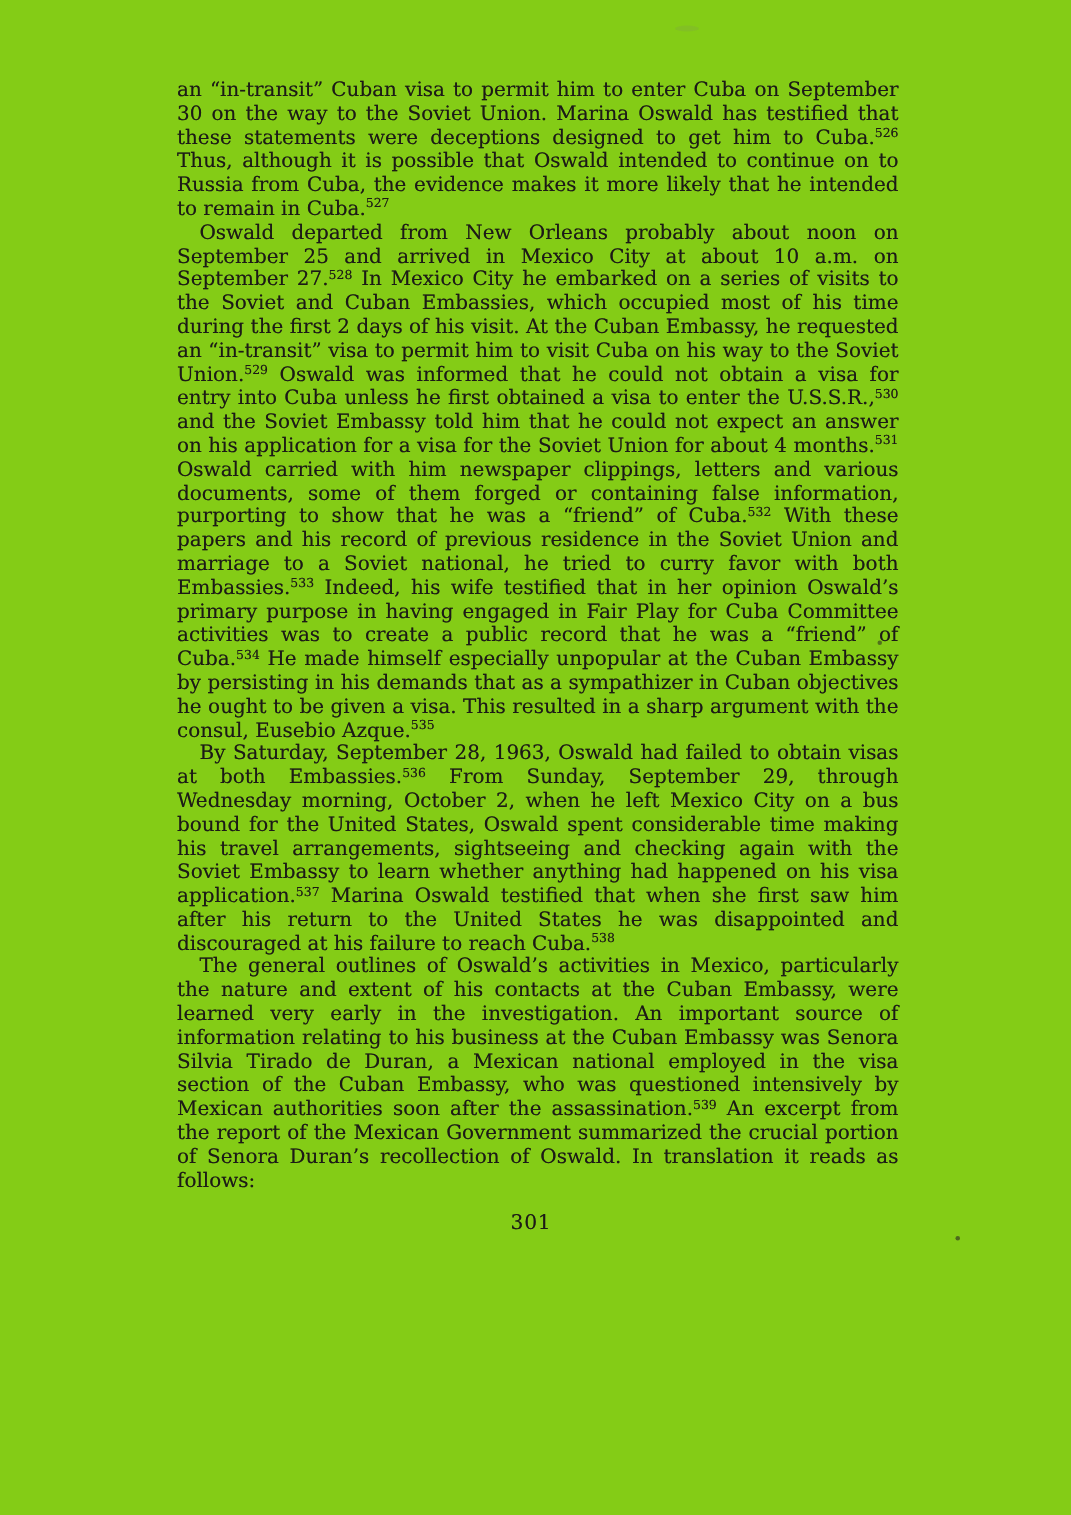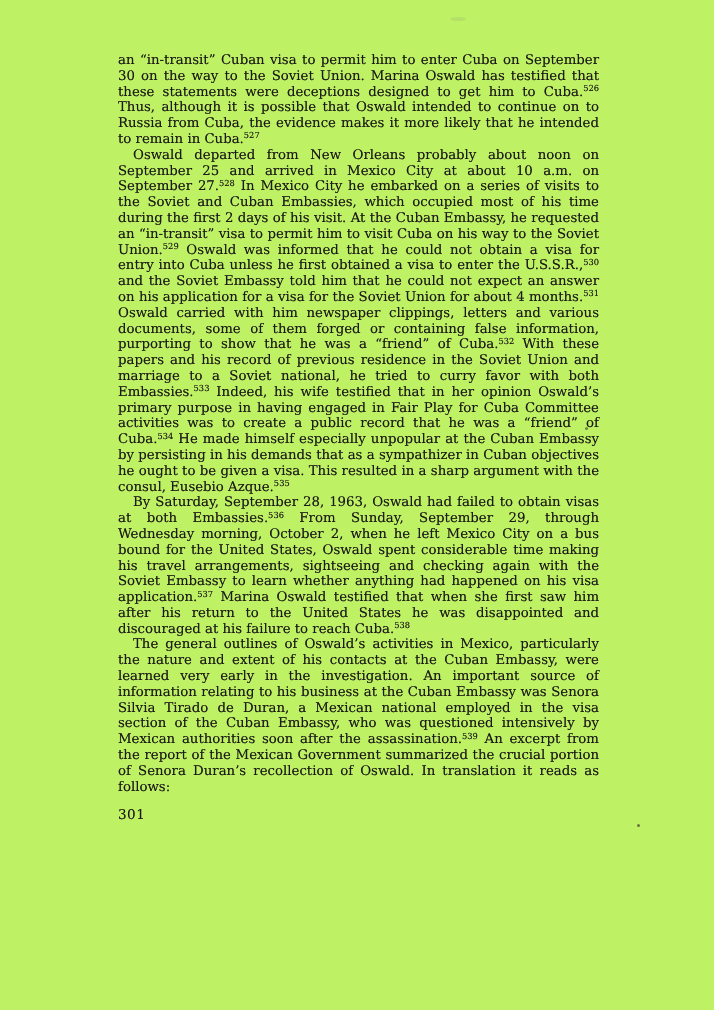--- a/index.html
+++ b/index.html
@@ -9,21 +9,21 @@
   body {
     width: 714px;
     height: 1010px;
     background: #fdfdfc;
     overflow: hidden;
   }
   .page {
     position: relative;
     width: 714px;
     height: 1010px;
-    background: #bef264;
+    background: #84cc16;
     font-family: "DejaVu Serif", "Liberation Serif", serif;
     color: #1c1a17;
   }
   .text-block {
     position: absolute;
     left: 118px;
     top: 53px;
     width: 481px;
     font-size: 13.3px;
     line-height: 15.8px;
@@ -44,21 +44,21 @@
     letter-spacing: 0;
     vertical-align: baseline;
     position: relative;
     top: -4.5px;
   }
   .block-quote {
     margin: 14px 38px 0 40px;
     text-align: justify;
   }
   .page-number {
-    text-align: left;
+    text-align: center;
     margin: 13px 9px 0 0;
     font-size: 13.5px;
     letter-spacing: 0.5px;
   }
   .artifact {
     position: absolute;
     border-radius: 50%;
   }
   .artifact.smudge-top {
     left: 450px; top: 17px;

